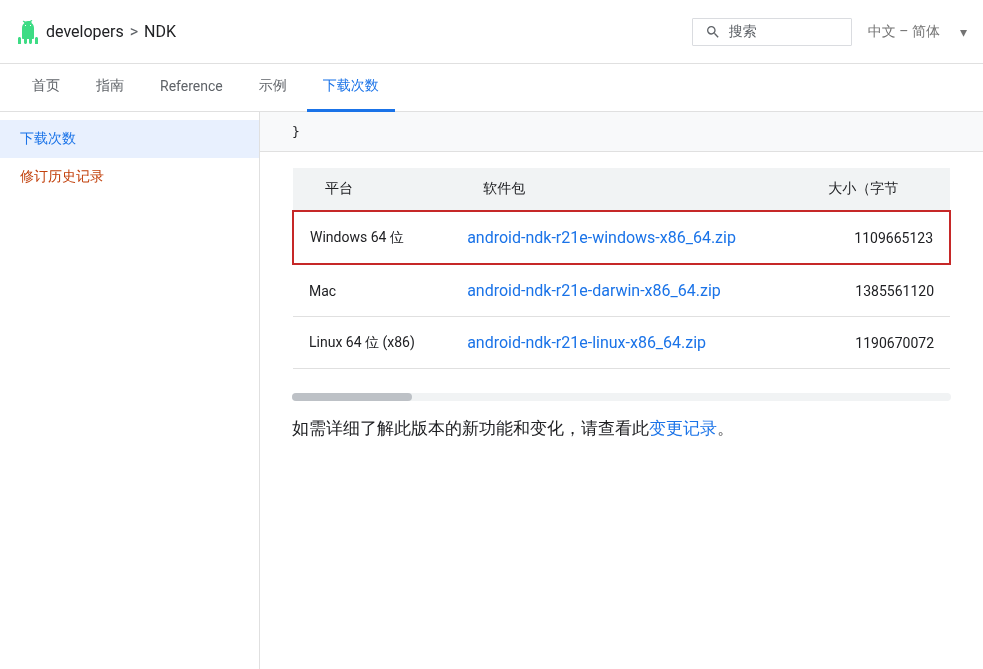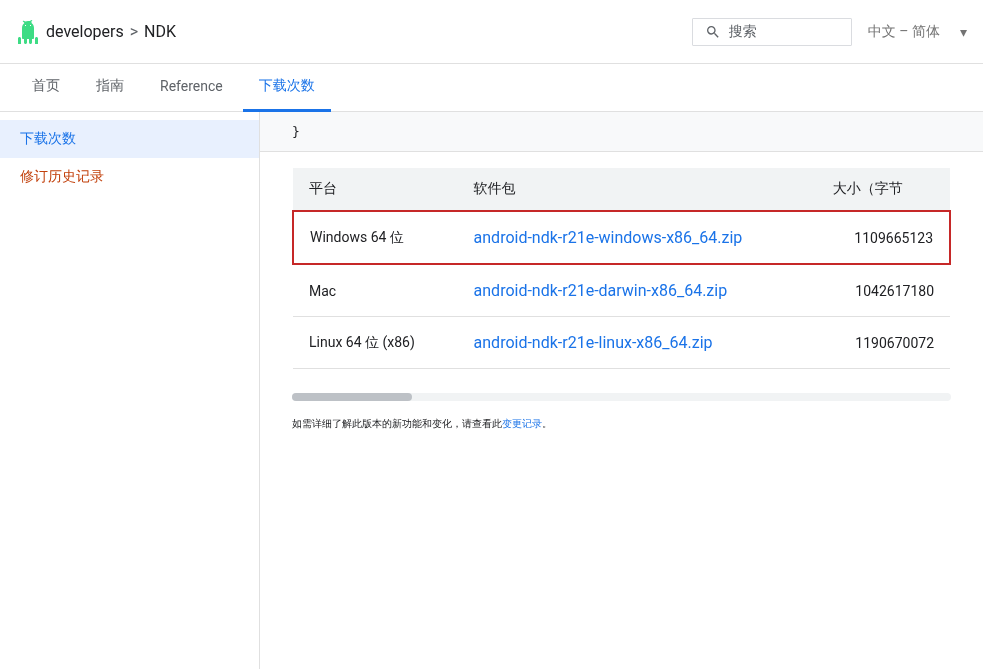--- a/index.html
+++ b/index.html
@@ -135,21 +135,21 @@
       padding: 16px 32px 32px 32px;
     }
 
     .download-table {
       width: 100%;
       border-collapse: collapse;
       margin-bottom: 24px;
     }
     .download-table th {
       text-align: left;
-      padding: 12px 16px;
+      padding: 12px 32px;
       background: #f1f3f4;
       font-size: 14px;
       font-weight: 500;
       color: #202124;
       border-bottom: 1px solid #e0e0e0;
     }
     .download-table td {
       padding: 16px 16px;
       border-bottom: 1px solid #e0e0e0;
       font-size: 14px;
@@ -175,21 +175,21 @@
       height: 8px;
       background: #bdc1c6;
       border-radius: 4px;
       width: 120px;
       position: absolute;
       left: 0;
     }
 
     
     .footer-text {
-      font-size: 10px;
+      font-size: 17px;
       color: #202124;
       margin-top: 8px;
     }
     .footer-text a {
       color: #1a73e8;
       text-decoration: none;
     }
   </style>
 </head>
 <body>
@@ -213,20 +213,21 @@
   <div class="topbar-lang">
     <span>中文 – 简体</span>
     <span>▾</span>
   </div>
 </div>
 
 <div class="nav-tabs">
   <a class="nav-tab">首页</a>
   <a class="nav-tab">指南</a>
   <a class="nav-tab">Reference</a>
+  <a class="nav-tab">示例</a>
   <a class="nav-tab active">下载次数</a>
 </div>
 
 <div class="layout">
 
   <div class="sidebar">
     <div class="sidebar-item active">下载次数</div>
     <div class="sidebar-item">修订历史记录</div>
   </div>
 
@@ -257,21 +258,21 @@
             <td class="size-col" style="border-top: 2px solid rgb(198, 40, 40); border-bottom: 2px solid rgb(198, 40, 40); border-right: 2px solid rgb(198, 40, 40);">1109665123</td>
           </tr>
 
           <tr class="table-row">
             <td>
               <span>Mac</span>
             </td>
             <td>
               <a class="dl-link" href="#">android-ndk-r21e-darwin-x86_64.zip</a>
             </td>
-            <td class="size-col">1042617180</td>
+            <td class="size-col">1385561120</td>
           </tr>
 
 
           <tr class="table-row">
             <td>
               <span>Linux 64 位 (x86)</span>
             </td>
             <td>
               <a class="dl-link" href="#">android-ndk-r21e-linux-x86_64.zip</a>
             </td>

